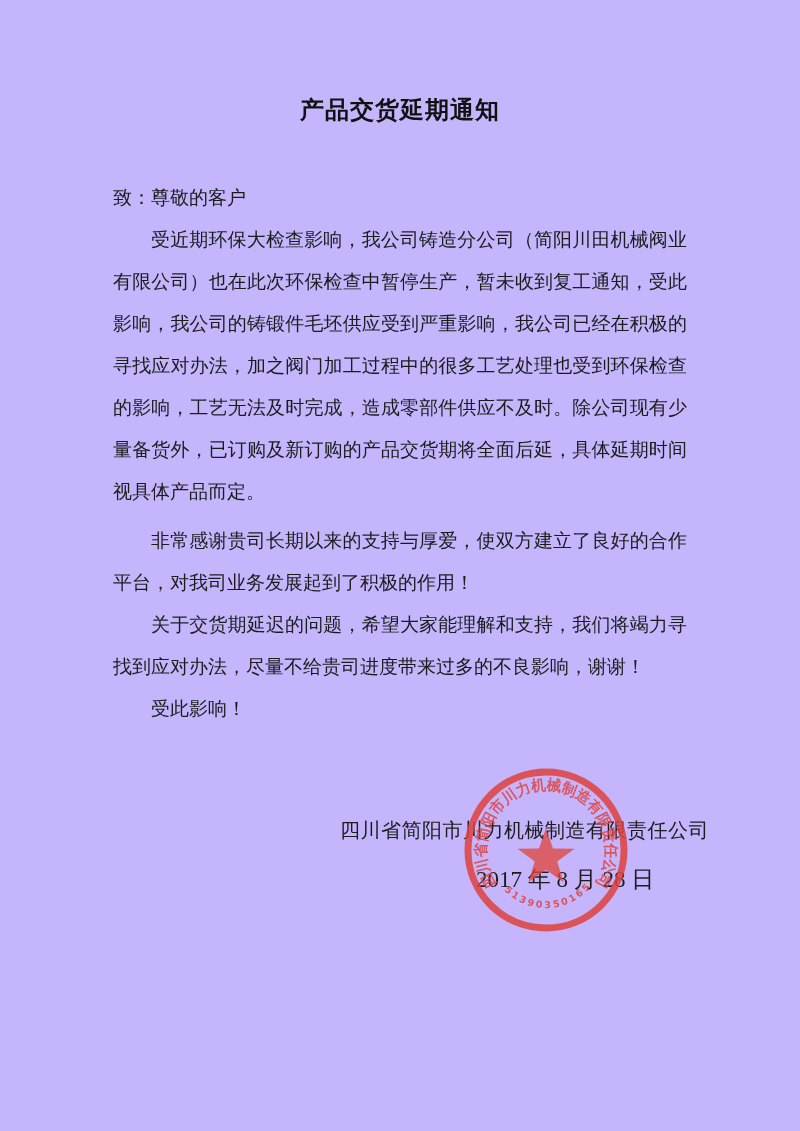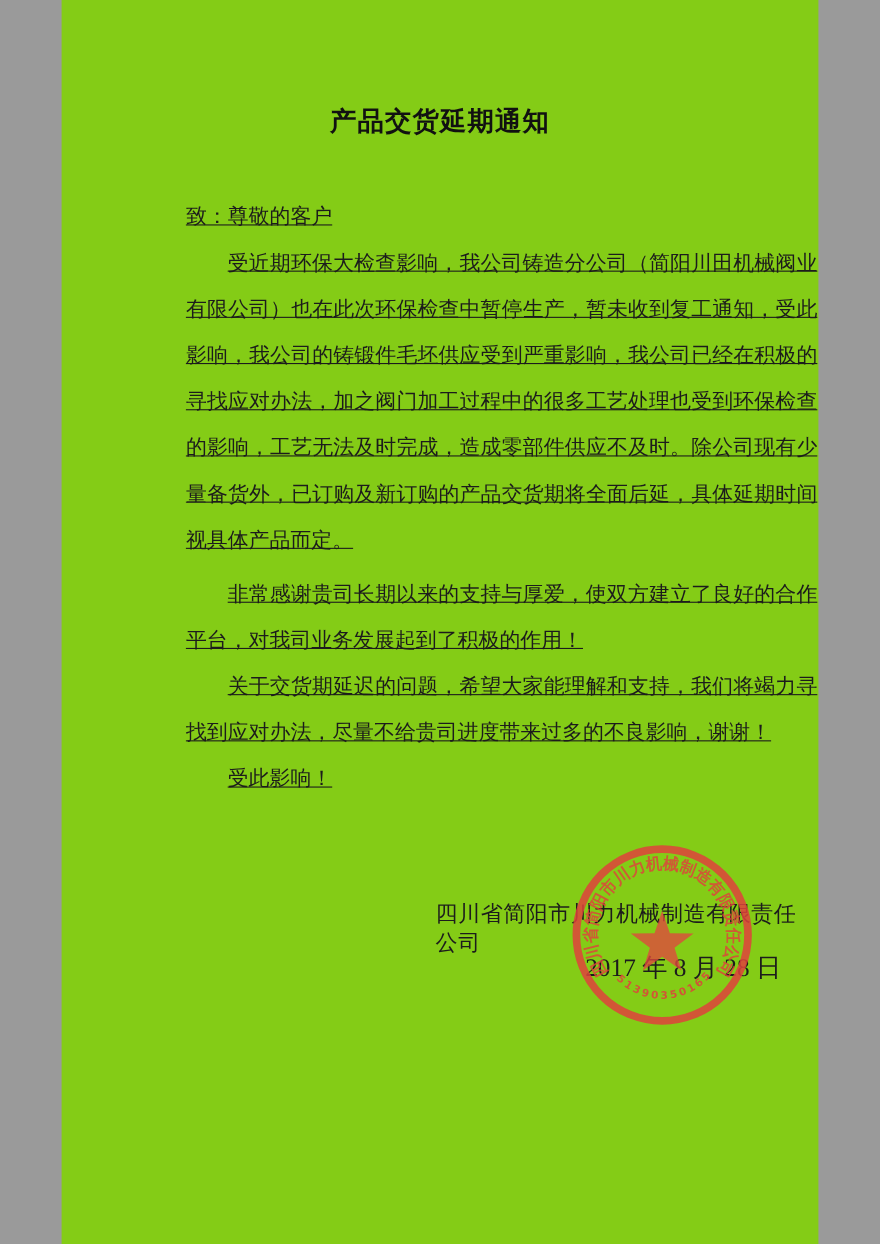--- a/index.html
+++ b/index.html
@@ -1,41 +1,40 @@
 <!DOCTYPE html>
 <html><head>
 <meta charset="utf-8">
 <style>
   html,body{margin:0;padding:0;background:#9a9a9a;}
   .page{
     position:relative;
-    width:688px;height:1131px;
+    width:800px;height:1131px;
     margin:0 auto;
-    background:#84cc16;
+    background:#c4b5fd;
     font-family:"Liberation Serif","DejaVu Serif",serif;
     color:#1c1c1c;
     overflow:hidden;
   }
   .title{
     position:absolute;
     top:94px;left:0;width:100%;
     text-align:center;
     font-size:24px;
     font-weight:bold;
     letter-spacing:1px;
     color:#111;
   }
   .body-text{
     position:absolute;
     top:177px;left:113px;width:574px;
     font-size:19px;
     line-height:42px;
     text-align:justify;
     text-justify:inter-ideograph;
-    text-decoration:underline;
   }
   .body-text p{margin:0;padding:0;}
   .salutation{text-indent:0;}
   .para{text-indent:2em;}
   .para.first{margin-top:7px;}
   .sig-company{
     position:absolute;
     top:817px;left:340px;
     font-size:20px;
     letter-spacing:0.5px;

